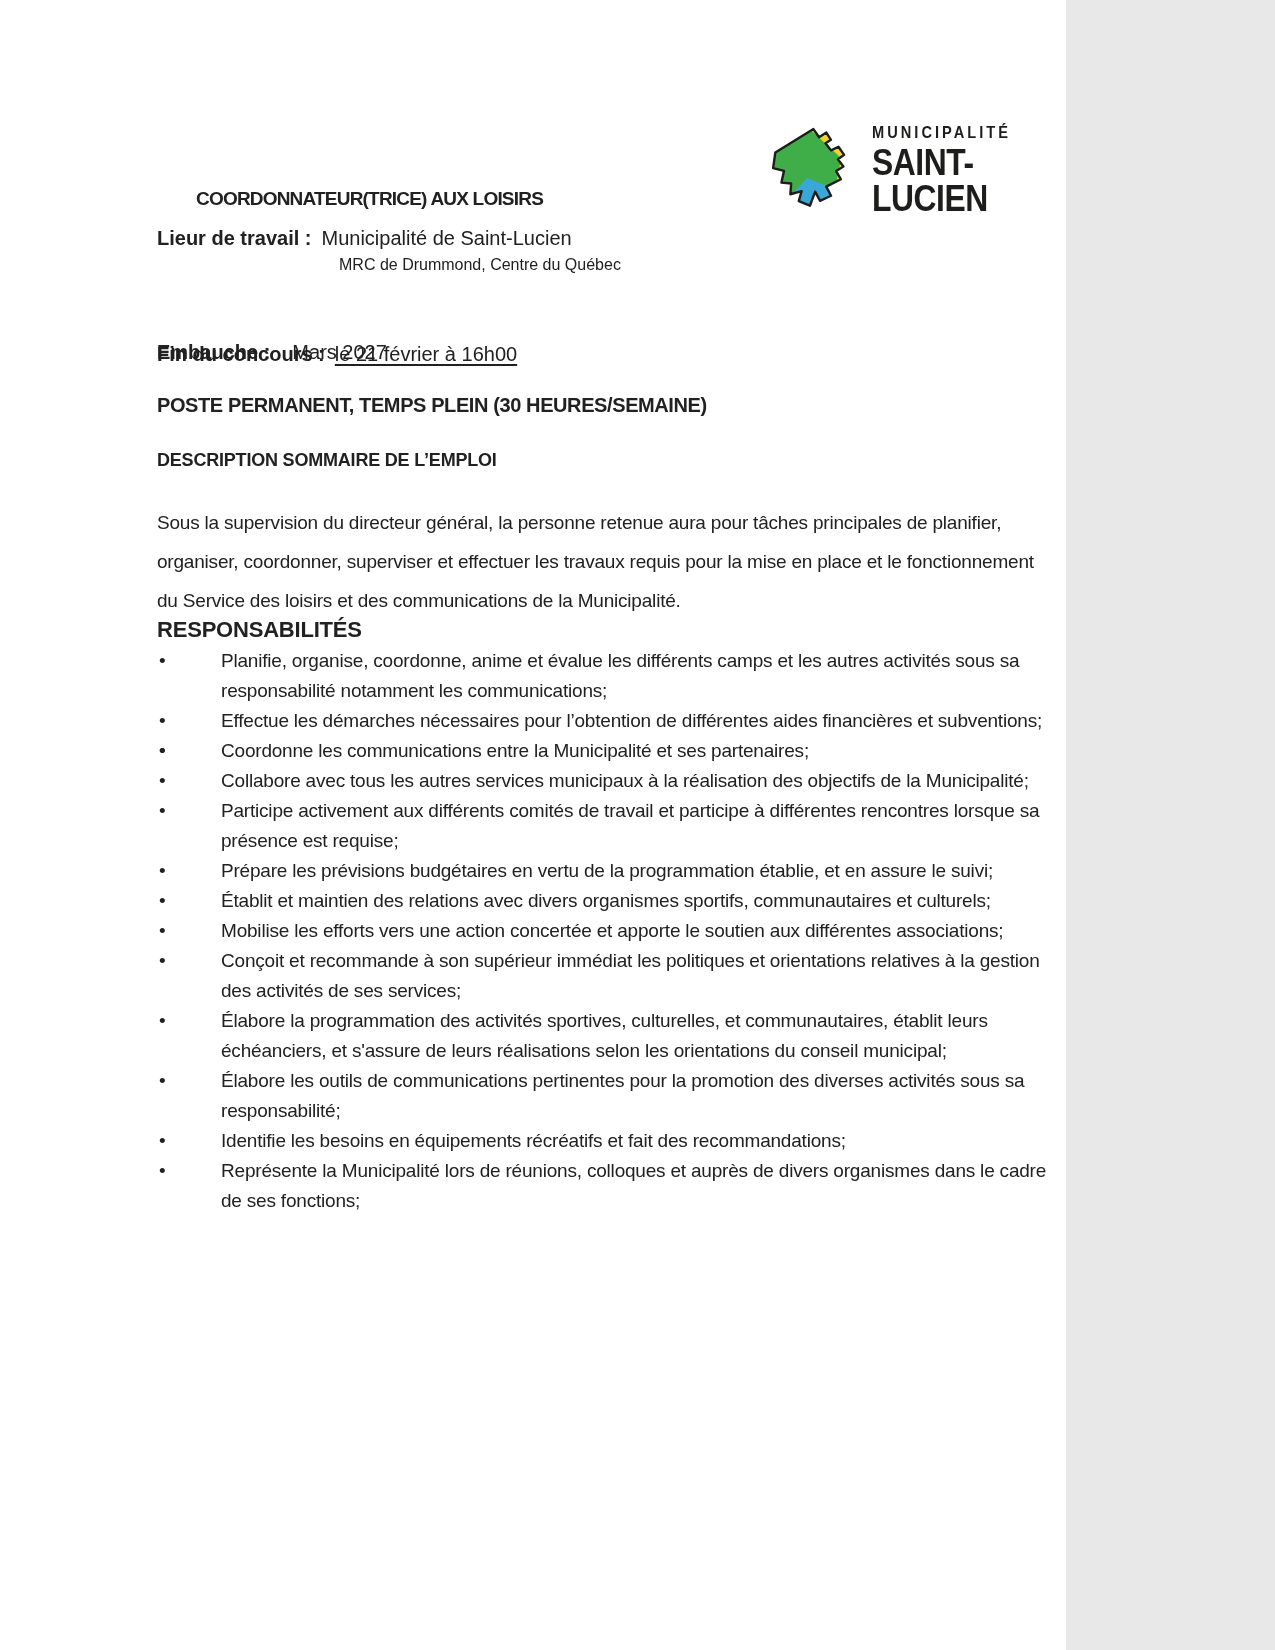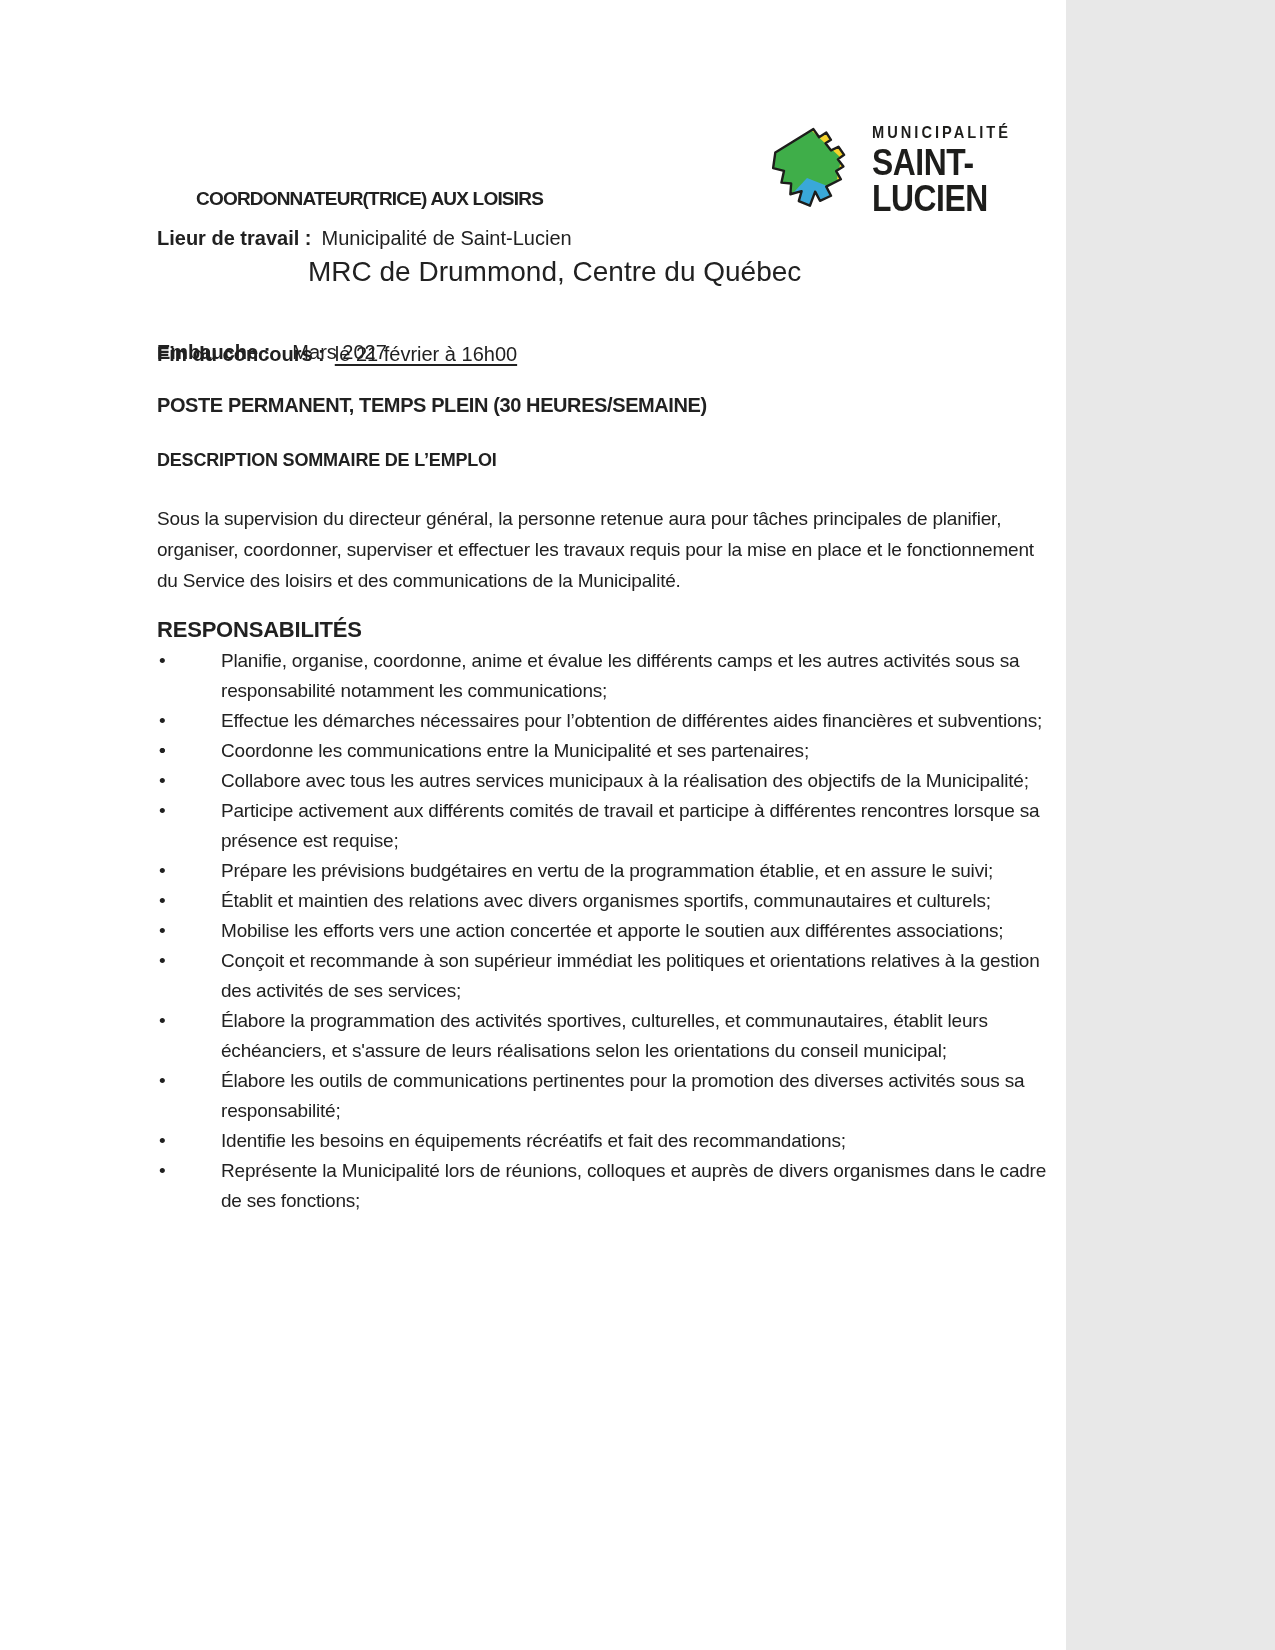--- a/index.html
+++ b/index.html
@@ -14,30 +14,30 @@
   
   .logo{position:absolute;left:762px;top:122px;display:flex;align-items:center;}
   .logo-mark{width:96px;height:96px;flex:0 0 auto;}
   .logo-text{margin-left:14px;color:#1d1d1b;transform:scaleX(.86);transform-origin:left center;}
   .logo-line1{font-size:17px;font-weight:600;letter-spacing:3.5px;line-height:18px;}
   .logo-line2{font-size:37px;font-weight:800;letter-spacing:-.5px;line-height:36px;margin-top:3px;}
   
   .abs{position:absolute;}
   .doc-title{left:157px;top:188px;font-size:19px;font-weight:bold;letter-spacing:-.8px;white-space:nowrap;margin-left:39px;}
   .loc1{left:157px;top:227px;font-size:20px;white-space:nowrap;}
-  .loc2{left:308px;top:256px;font-size:28px;white-space:nowrap;}
+  .loc2{left:339px;top:256px;font-size:16px;white-space:nowrap;}
   .concours{left:157px;top:311px;font-size:20px;white-space:nowrap;margin-top:32px;}
   .embauche{left:157px;top:341px;font-size:20px;white-space:nowrap;}
   .bold{font-weight:bold;}
   .u{ text-decoration:underline; text-underline-offset:3px; }
   .gap-sm{display:inline-block;width:10px;}
   .gap-md{display:inline-block;width:22px;}
   .poste{left:157px;top:394px;font-size:20px;font-weight:bold;letter-spacing:-.4px;white-space:nowrap;}
   .desc-h{left:157px;top:450px;font-size:18px;font-weight:bold;letter-spacing:-.2px;white-space:nowrap;}
-  .paragraph{left:157px;top:503px;width:888px;font-size:19px;line-height:31px;letter-spacing:-.2px;text-align:left;}
+  .paragraph{left:157px;top:503px;width:888px;font-size:19px;line-height:39px;letter-spacing:-.2px;text-align:left;}
   .resp-h{left:157px;top:617px;font-size:22px;font-weight:bold;letter-spacing:-.2px;white-space:nowrap;}
   
   .bullets{left:157px;top:646px;width:895px;margin:0;padding:0;list-style:none;font-size:19px;line-height:30px;letter-spacing:-.2px;}
   .bullets li{position:relative;padding-left:64px;margin:0;}
   .bullets .blt{position:absolute;left:2px;top:0;}
 </style>
 </head>
 <body>
 
 <div class="page">

